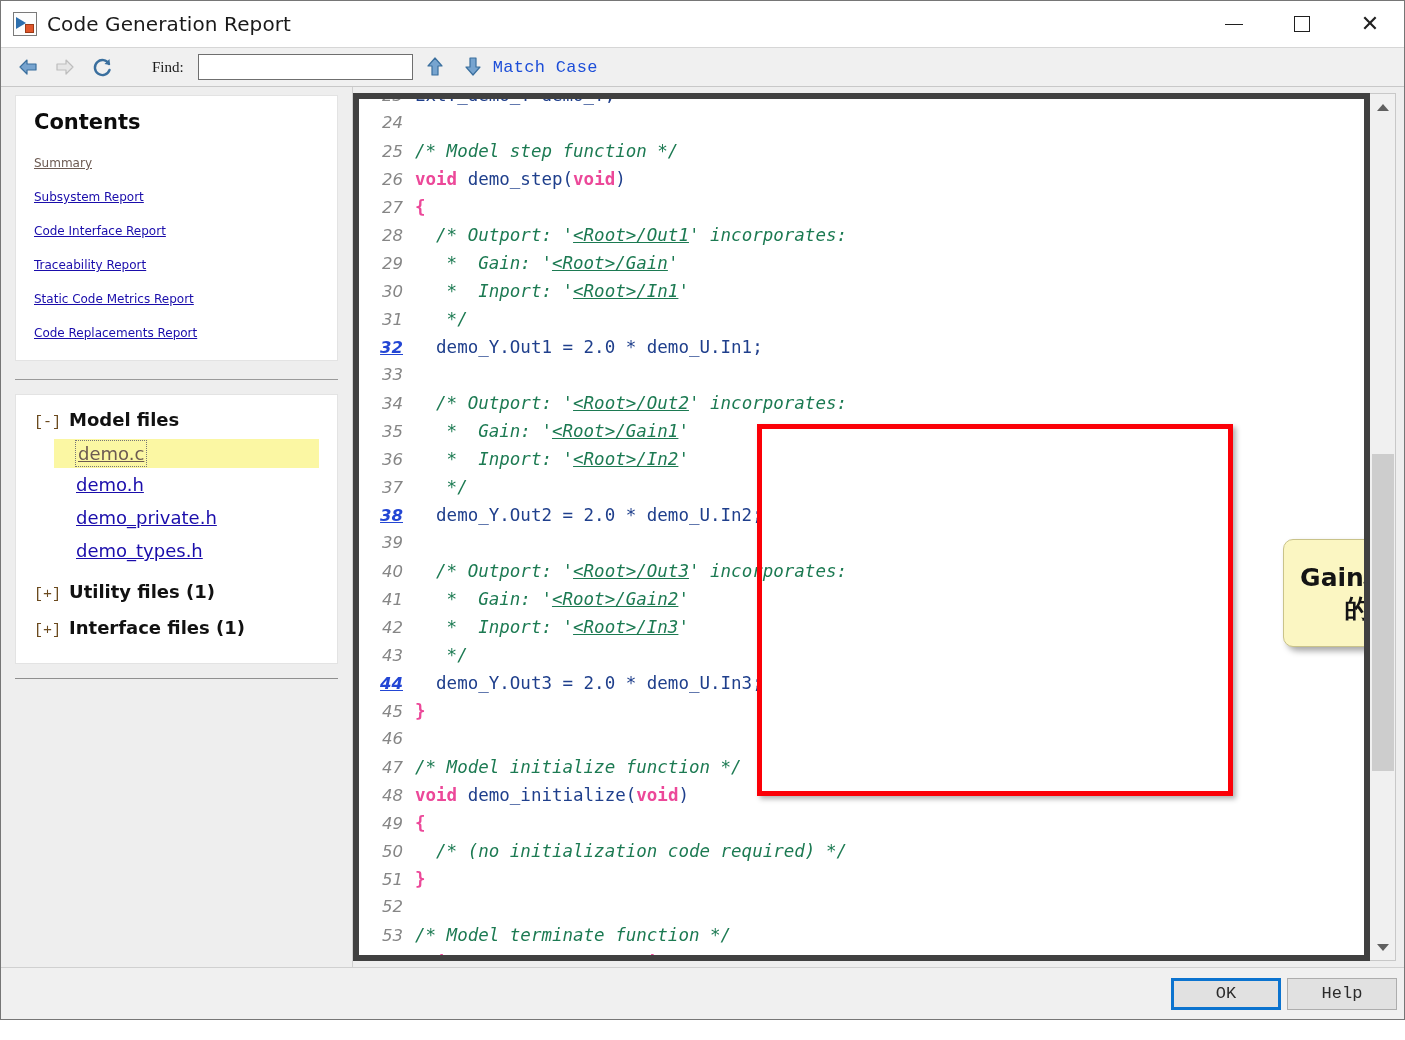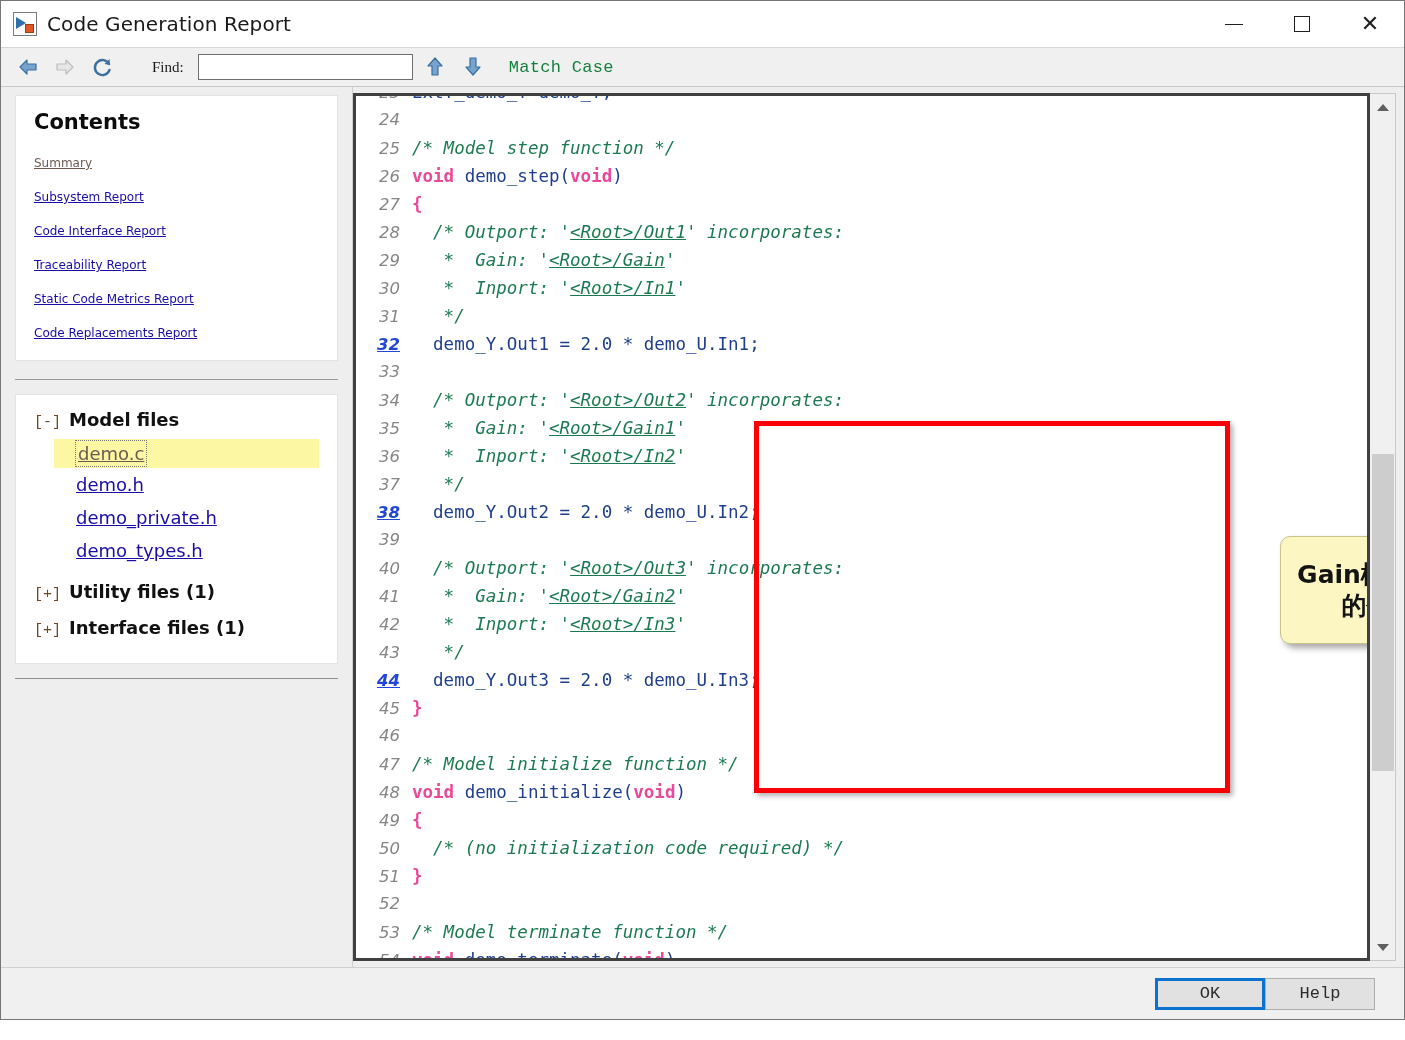--- a/index.html
+++ b/index.html
@@ -75,21 +75,21 @@
   }
   .find-input {
     width: 215px; height: 26px;
     border: 1px solid #6f6f6f; background: #ffffff;
     font-family: "Liberation Sans", sans-serif; font-size: 13px;
     padding: 0 4px; outline: none;
   }
   .nav-arrow { width: 32px; height: 30px; display: flex; align-items: center; justify-content: center; margin-left: 6px; }
   .match-case {
     font-family: "Liberation Mono", monospace;
-    font-size: 17px; color: #15803d; margin-left: 20px; letter-spacing: .3px;
+    font-size: 17px; color: #1d4ed8; margin-left: 4px; letter-spacing: .3px;
   }
 
   
   .body-area { flex: 1 1 auto; display: flex; position: relative; background: #eeeeee; overflow: hidden; }
 
   
   .sidebar {
     width: 352px; flex: 0 0 352px;
     background: #eeeeee;
     border-right: 1px solid #cfcfcf;
@@ -148,21 +148,21 @@
     outline: 1px dotted #777; padding: 2px 2px;
   }
   .tree-group.spaced { margin-top: 14px; }
   .sidebar-rule { height: 1px; background: #8f8f8f; margin: 14px 0 0 0; }
 
   
   .code-wrap { flex: 1 1 auto; position: relative; padding: 6px 8px 6px 0; display: flex; }
   .code-pane {
     flex: 1 1 auto;
     background: #ffffff;
-    border: 3px solid #404040;
+    border: 6px solid #404040;
     position: relative;
     overflow: hidden;
   }
   .code-scroll { position: absolute; inset: 0; overflow: hidden; }
   .code-lines {
     position: absolute; top: -18px; left: 0; right: 0;
     font-family: "DejaVu Sans Mono", monospace;
     font-size: 17.5px; line-height: 28px;
     white-space: pre;
   }
@@ -219,21 +219,21 @@
   .chev { width: 0; height: 0; }
   .chev.up { border-left: 6px solid transparent; border-right: 6px solid transparent; border-bottom: 7px solid #606060; }
   .chev.down { border-left: 6px solid transparent; border-right: 6px solid transparent; border-top: 7px solid #606060; }
 
   
   .footer {
     height: 52px; flex: 0 0 52px;
     background: #f0f0f0;
     border-top: 1px solid #d0d0d0;
     display: flex; align-items: center; justify-content: flex-end;
-    padding-right: 29px; gap: 0;
+    padding-right: 7px; gap: 6px;
   }
   .btn {
     width: 110px; height: 32px;
     background: #e1e1e1; border: 1px solid #adadad;
     font-family: "Liberation Mono", monospace; font-size: 17px; color: #2b2b2b;
     display: flex; align-items: center; justify-content: center;
   }
   .btn.primary { border: 3px solid #0b73cf; background: #e1e1e1; }
 </style>
 </head>

